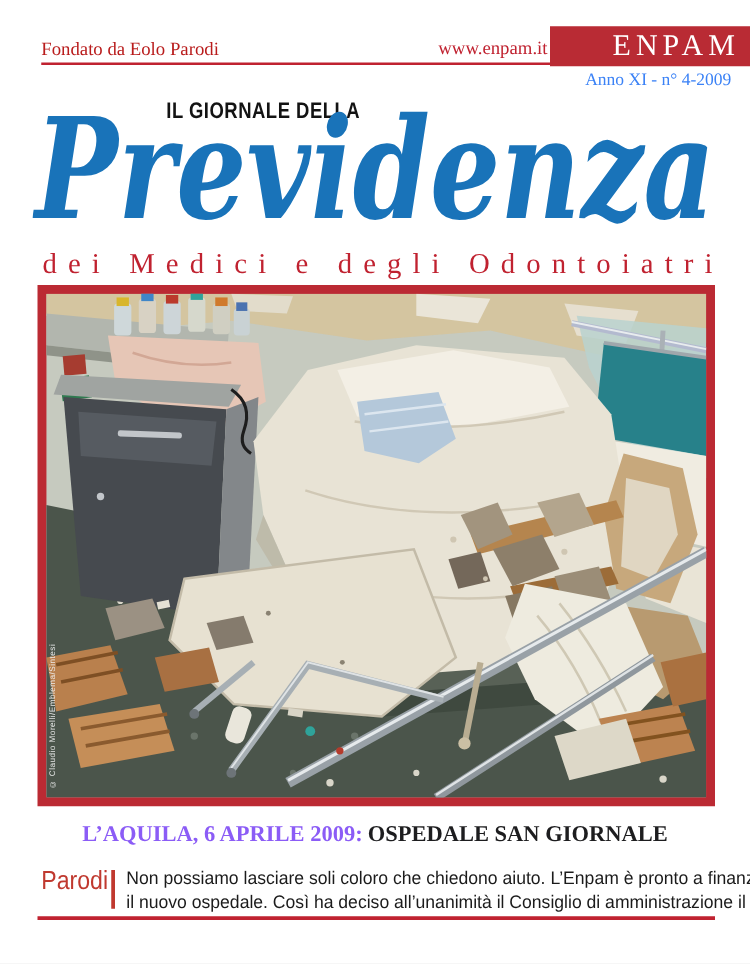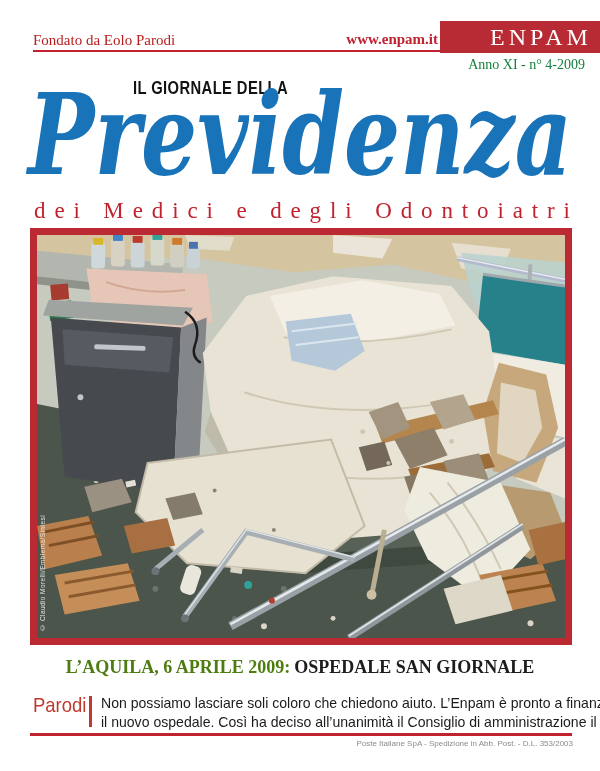--- a/index.html
+++ b/index.html
@@ -1,41 +1,41 @@
 <!DOCTYPE html>
 <html><head>
 <meta charset="utf-8">
 <style>
   html,body{margin:0;padding:0;background:#e9e9e9;}
   .page{position:relative;width:600px;height:771px;background:#ffffff;overflow:hidden;
         font-family:"Liberation Serif",serif;margin:0 auto;}
   
   .founder{position:absolute;left:33px;top:32px;font-size:15px;color:#b91c1c;}
   .rule-top{position:absolute;left:33px;top:50px;width:408px;height:2px;background:#c02230;}
-  .website{position:absolute;right:162px;top:31px;font-size:15px;font-weight:bold;color:#c02230;}
+  .website{position:absolute;right:162px;top:31px;font-size:15px;font-weight:normal;color:#c02230;}
   .enpam-box{position:absolute;left:440px;top:21px;width:146px;height:32px;background:#b92b34;
              display:flex;align-items:center;justify-content:center;padding-left:28px;}
   .enpam-box span{color:#ffffff;font-size:24px;letter-spacing:4px;font-family:"Liberation Serif",serif;}
-  .issue{position:absolute;right:15px;top:57px;font-size:14px;color:#15803d;margin-left:11px;}
+  .issue{position:absolute;right:15px;top:57px;font-size:14px;color:#3b82f6;margin-left:11px;}
   .kicker{position:absolute;left:133px;top:78px;font-family:"Liberation Sans",sans-serif;
           font-weight:bold;font-size:18px;color:#131313;transform:scaleX(.82);transform-origin:left top;
           white-space:nowrap;letter-spacing:.5px;}
   .title-svg{position:absolute;left:26px;top:72px;}
   .subtitle-svg{position:absolute;left:30px;top:196px;}
   
   .photo-frame{position:absolute;left:30px;top:228px;width:542px;height:417px;background:#bb2a33;
                box-sizing:border-box;padding:7px;}
   .photo-frame svg{display:block;}
   .credit{position:absolute;left:9px;bottom:14px;writing-mode:vertical-rl;transform:rotate(180deg);
           font-family:"Liberation Sans",sans-serif;font-size:6.5px;color:#f2f2f2;opacity:.92;
           letter-spacing:.4px;}
   
   .caption{position:absolute;left:0;top:657px;width:100%;text-align:center;
            font-weight:bold;font-size:18px;white-space:nowrap;}
-  .caption .loc{color:#4d7c0f;margin-right:4px;}
+  .caption .loc{color:#8b5cf6;margin-right:4px;}
   .caption .ttl{color:#1d1d1f;}
   
   .quote-author{position:absolute;left:33px;top:693px;font-family:"Liberation Sans",sans-serif;
                 font-size:21px;color:#c0392f;transform:scaleX(.88);transform-origin:left top;}
   .quote-bar{position:absolute;left:89px;top:696px;width:2.5px;height:31px;background:#c0392f;}
   .quote-text{position:absolute;left:101px;top:694px;font-family:"Liberation Sans",sans-serif;
               font-size:14.5px;line-height:19px;color:#1b1b1b;transform:scaleX(.97);
               transform-origin:left top;white-space:nowrap;}
   .rule-bottom{position:absolute;left:30px;top:733px;width:542px;height:2.5px;background:#c02230;}
   
@@ -221,16 +221,15 @@
 
   <div class="quote-author">Parodi</div>
   <div class="quote-bar"></div>
   <div class="quote-text">
     <div>Non possiamo lasciare soli coloro che chiedono aiuto. L’Enpam è pronto a finanziare</div>
     <div>il nuovo ospedale. Così ha deciso all’unanimità il Consiglio di amministrazione il 24 aprile</div>
   </div>
   <div class="rule-bottom"></div>
 
   <div class="footer">
-    <div>Poste Italiane SpA - Spedizione in Abb. Post. - D.L. 353/2003</div>
   </div>
 
 </div>
 
 </body></html>

